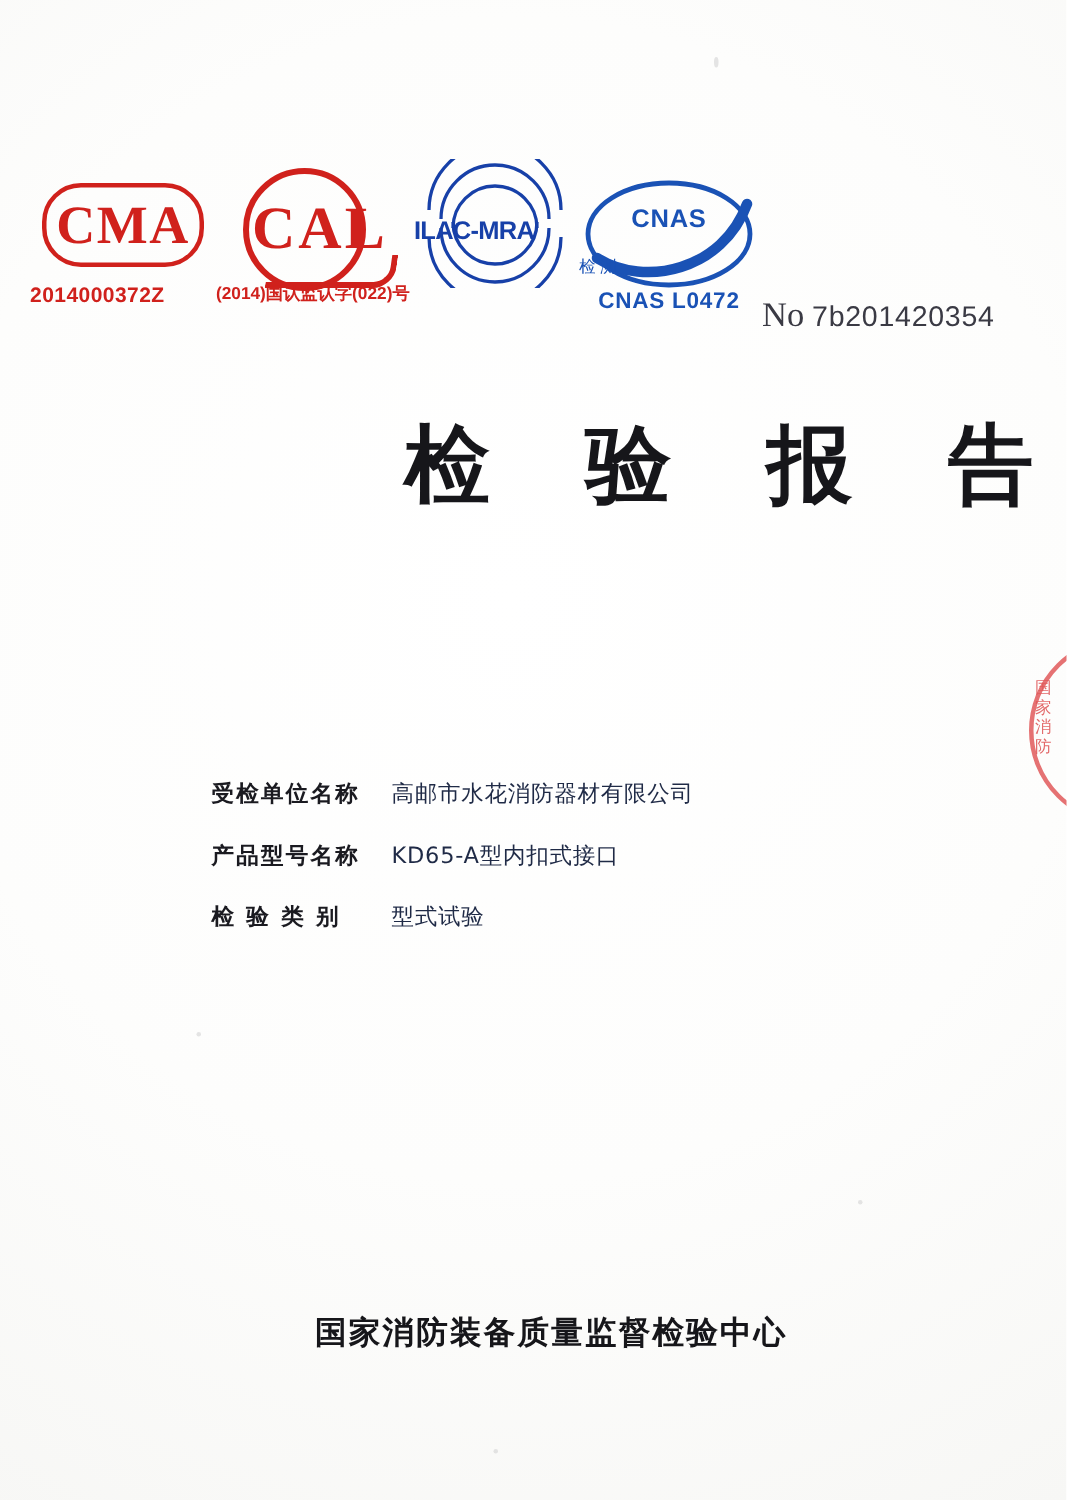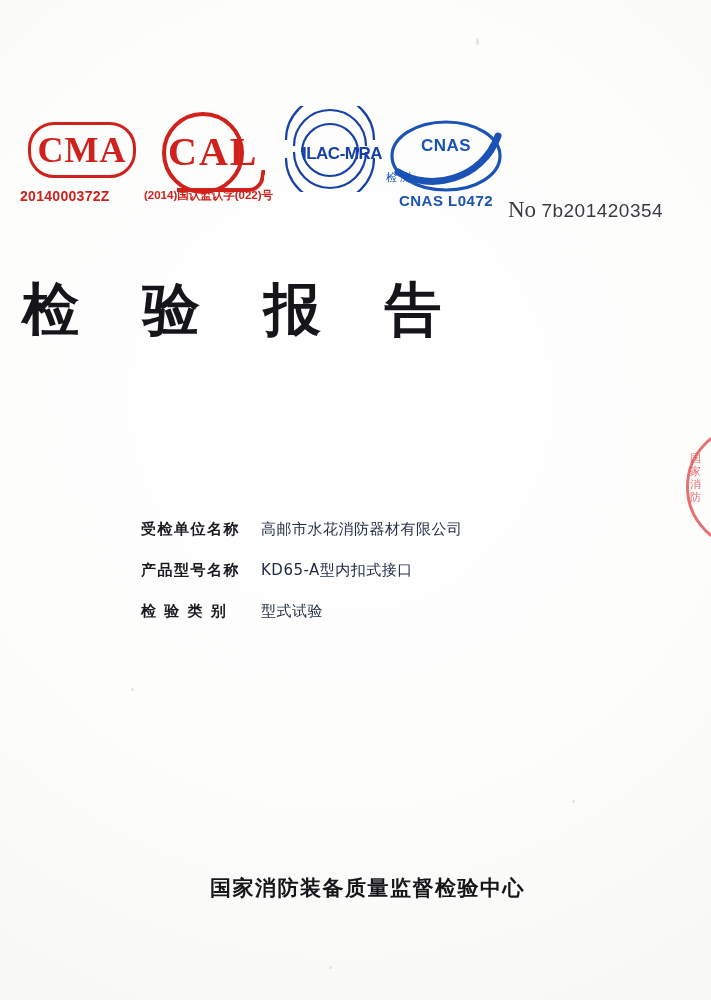--- a/index.html
+++ b/index.html
@@ -138,24 +138,24 @@
     top: 10px;
     width: 108px;
     height: 86px;
   }
   .ilac-arcs {
     position: absolute;
     inset: 0;
   }
   .ilac-text {
     position: absolute;
-    left: 12px;
+    left: 0;
     top: 38px;
     width: 108px;
-    text-align: center;
+    text-align: left;
     font-family: "Liberation Sans", sans-serif;
     font-weight: bold;
     font-size: 17px;
     color: #1740a8;
     letter-spacing: -.5px;
   }
 
   
   .cnas-box {
     left: 386px;
@@ -216,21 +216,21 @@
     font-size: 19px;
     letter-spacing: .5px;
   }
 
   
   .title {
     position: absolute;
     left: 0;
     top: 272px;
     width: 711px;
-    text-align: left;
+    text-align: right;
     font-family: "DejaVu Sans", sans-serif;
     font-weight: bold;
     font-size: 57px;
     letter-spacing: 22px;
     text-indent: 22px;
     color: #16161a;
   }
 
   
   .fields {

